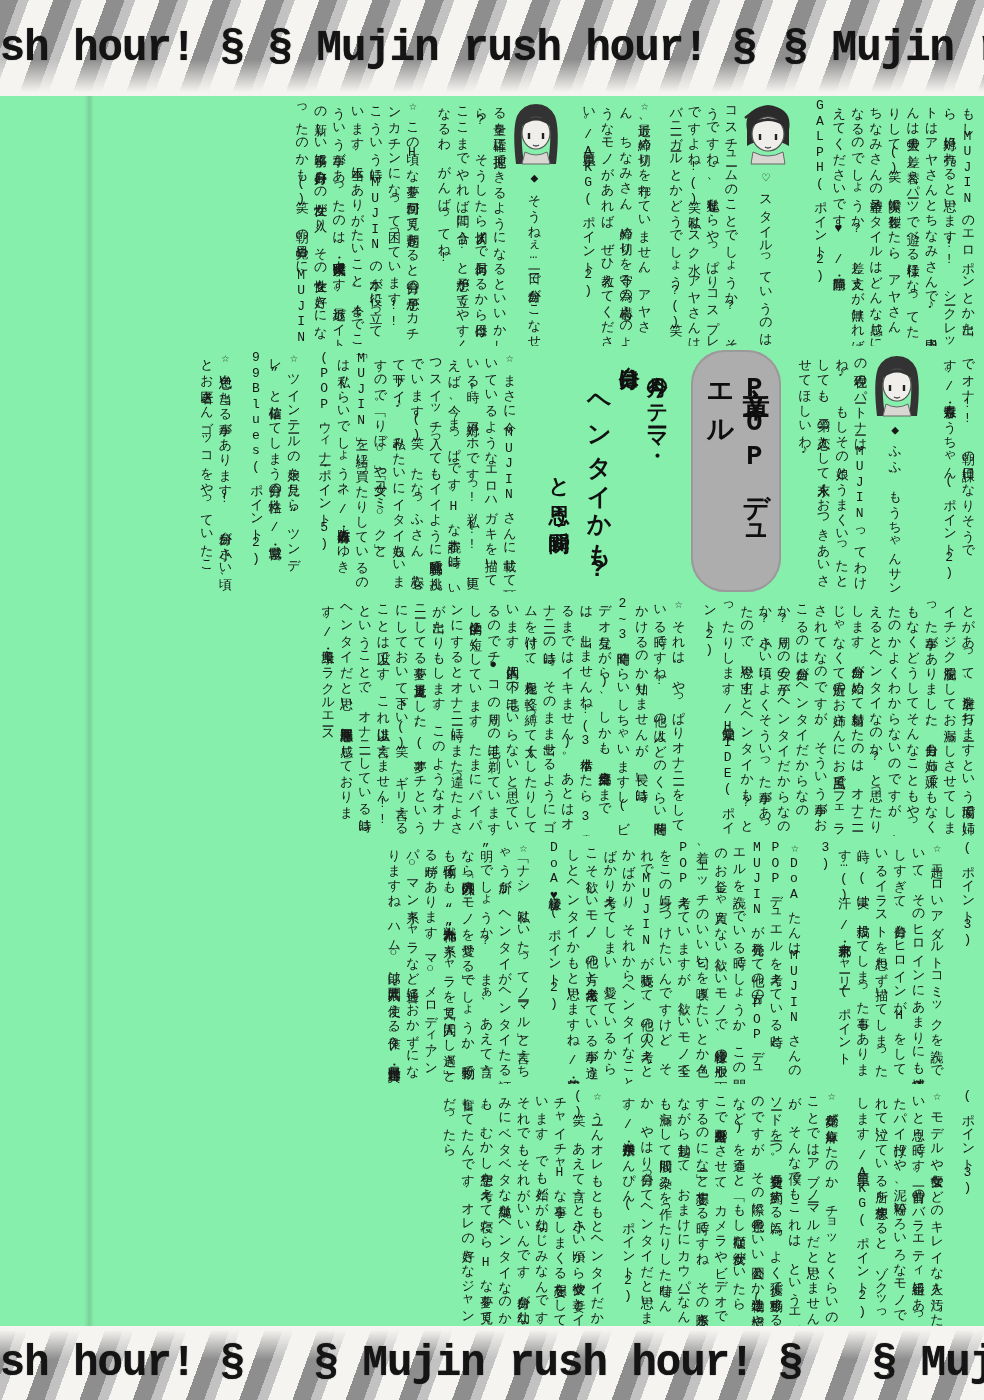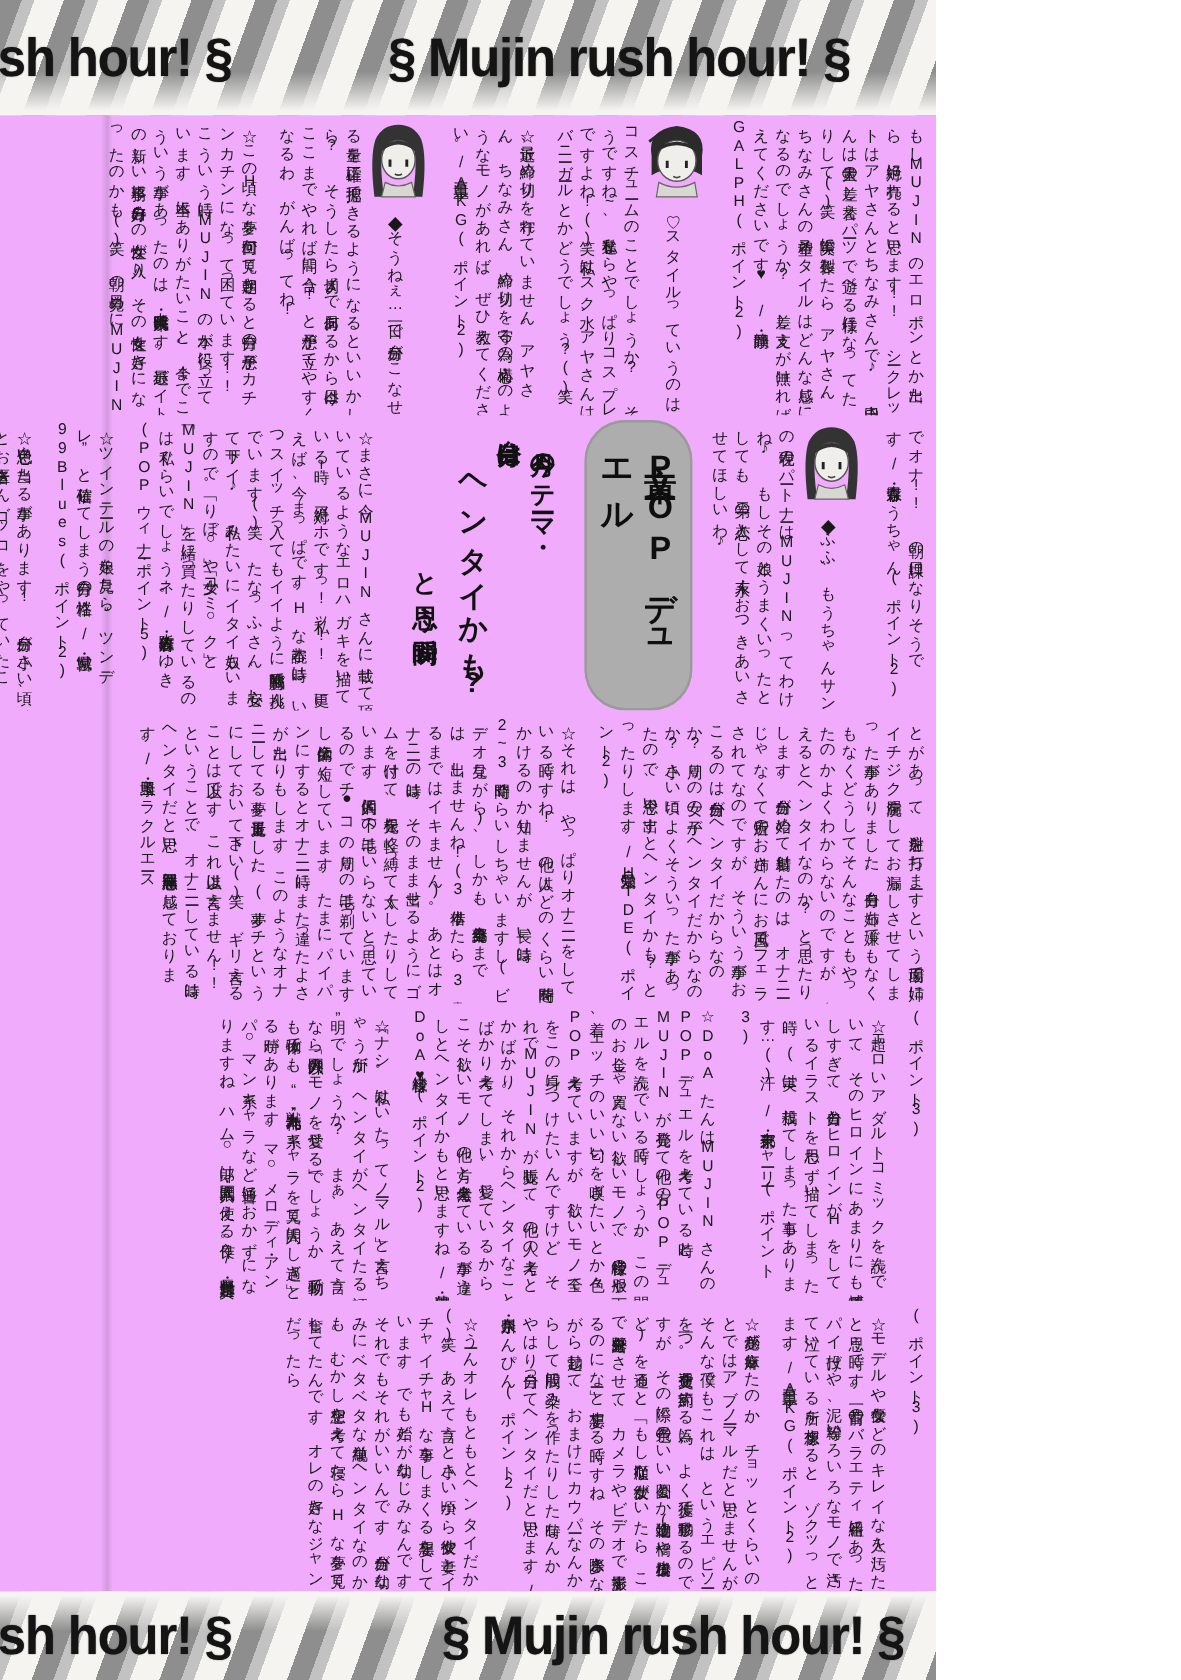--- a/index.html
+++ b/index.html
@@ -1,19 +1,19 @@
 <!DOCTYPE html>
 <html><head>
 <meta charset="utf-8">
 <style>
   html,body{margin:0;padding:0;}
   .page{
-    position:relative;width:780px;height:1400px;overflow:hidden;
-    background:#f0abfc;color:#1b1b1b;
-    font-family:Liberation Sans, sans-serif;
+    position:relative;width:984px;height:1400px;overflow:hidden;
+    background:#86efac;color:#1b1b1b;
+    font-family:Liberation Mono, monospace;
   }
   
   .banner{
     position:absolute;left:0;width:984px;overflow:hidden;
     display:flex;align-items:center;justify-content:space-between;
     white-space:nowrap;
   }
   .banner-top{top:0;height:96px;
     background:
       linear-gradient(to bottom, rgba(245,244,241,0) 0 62%, #f5f4f1 96%),

